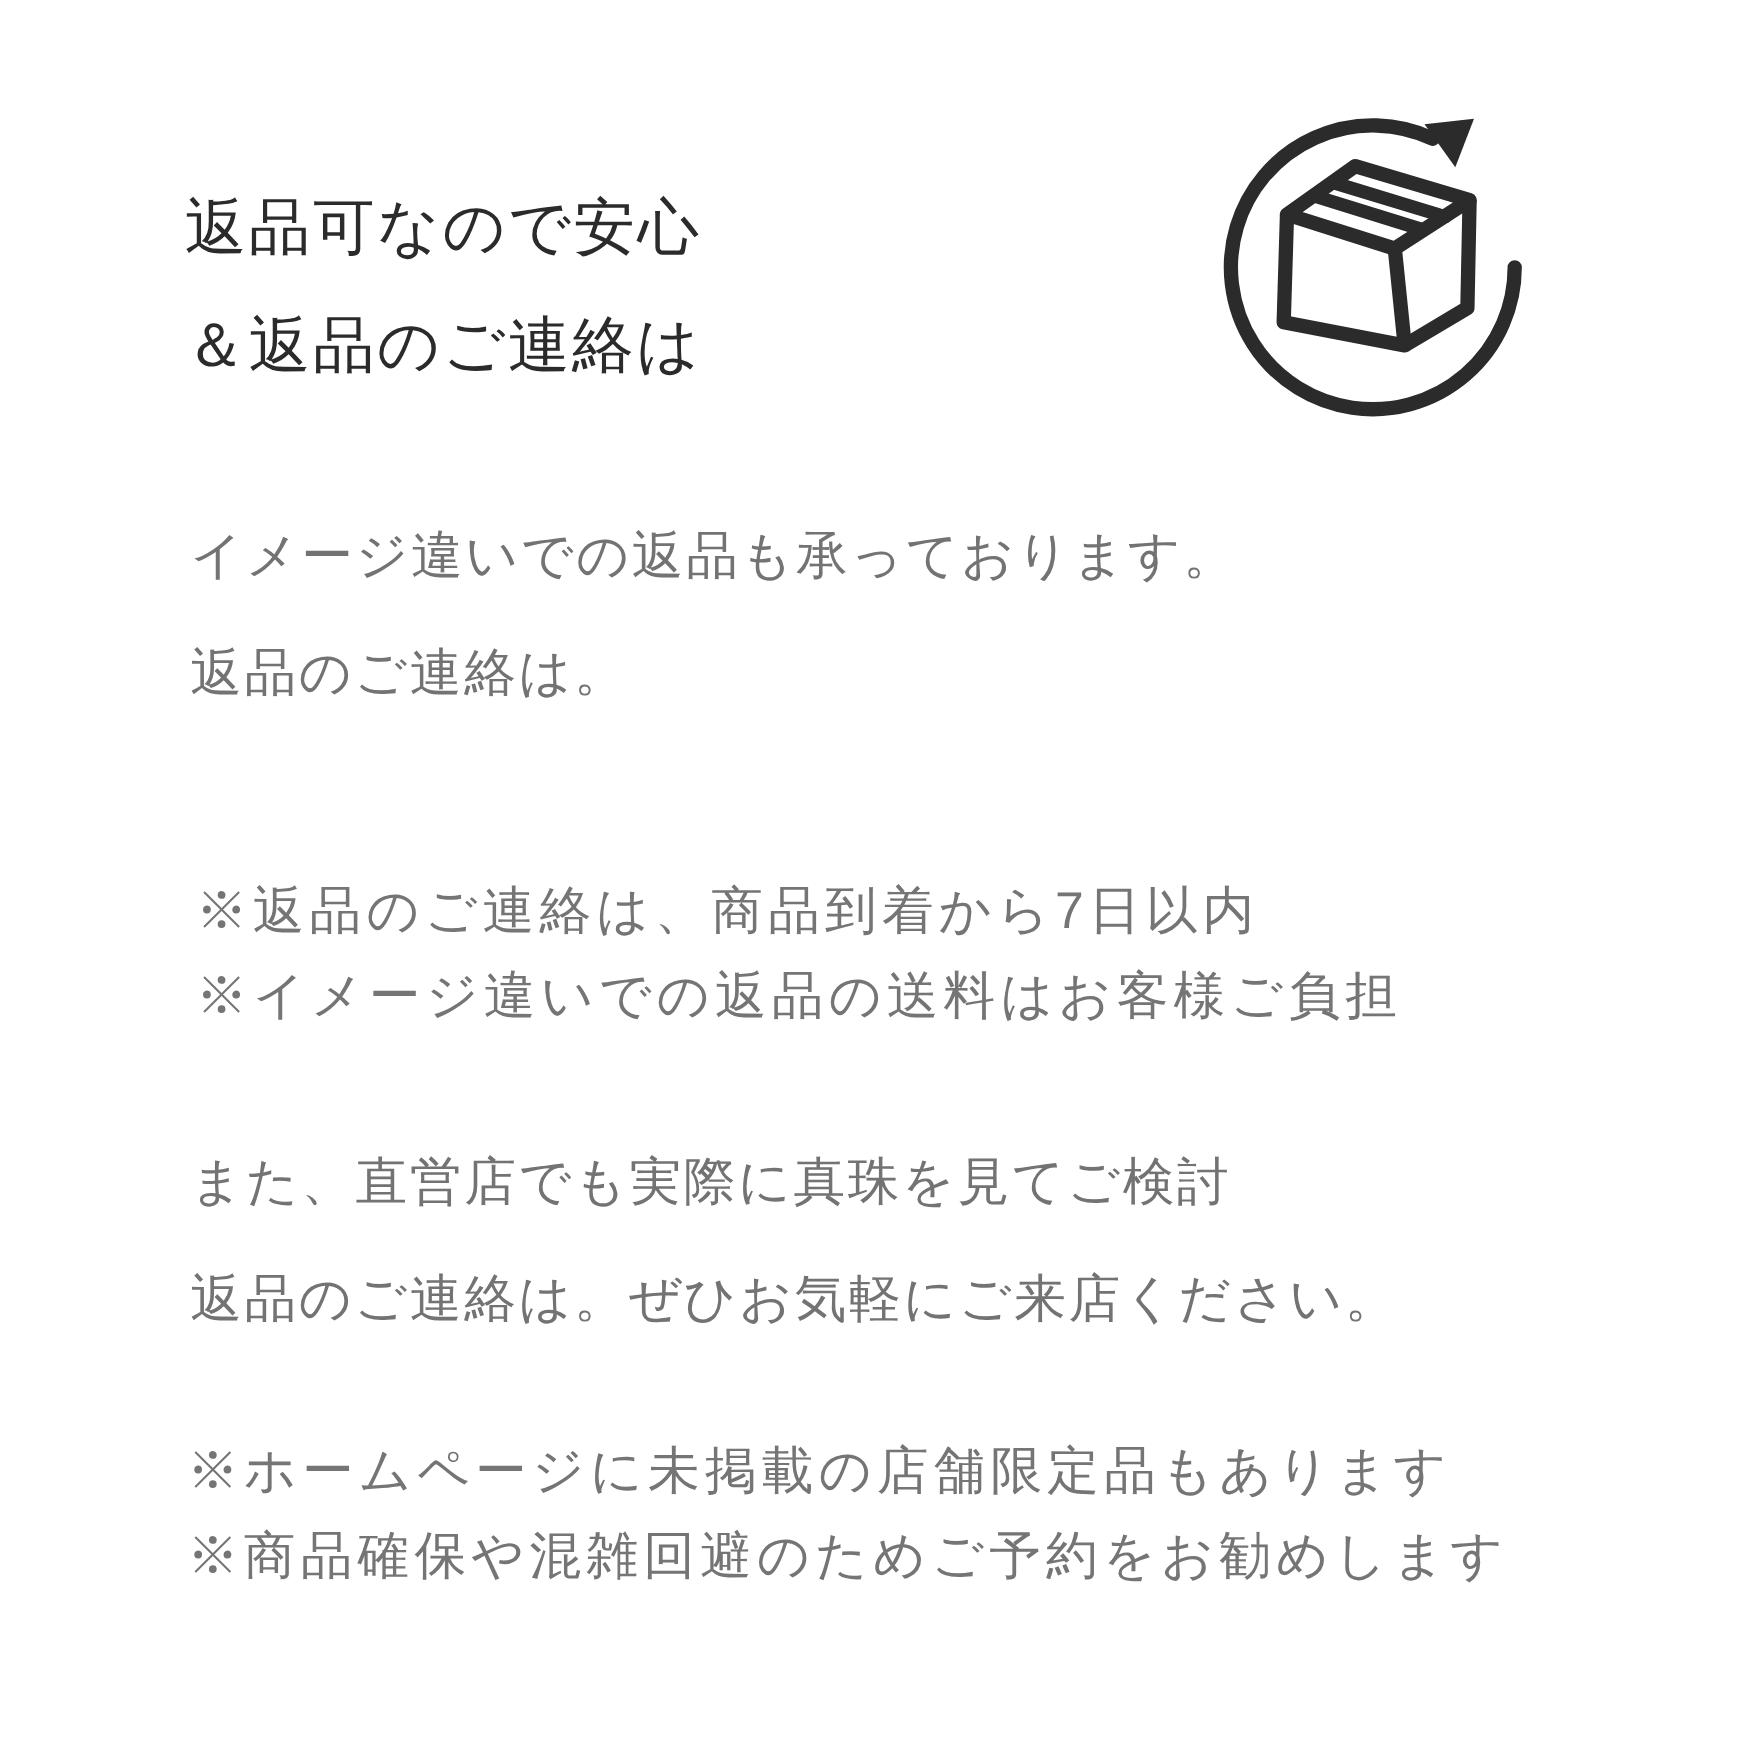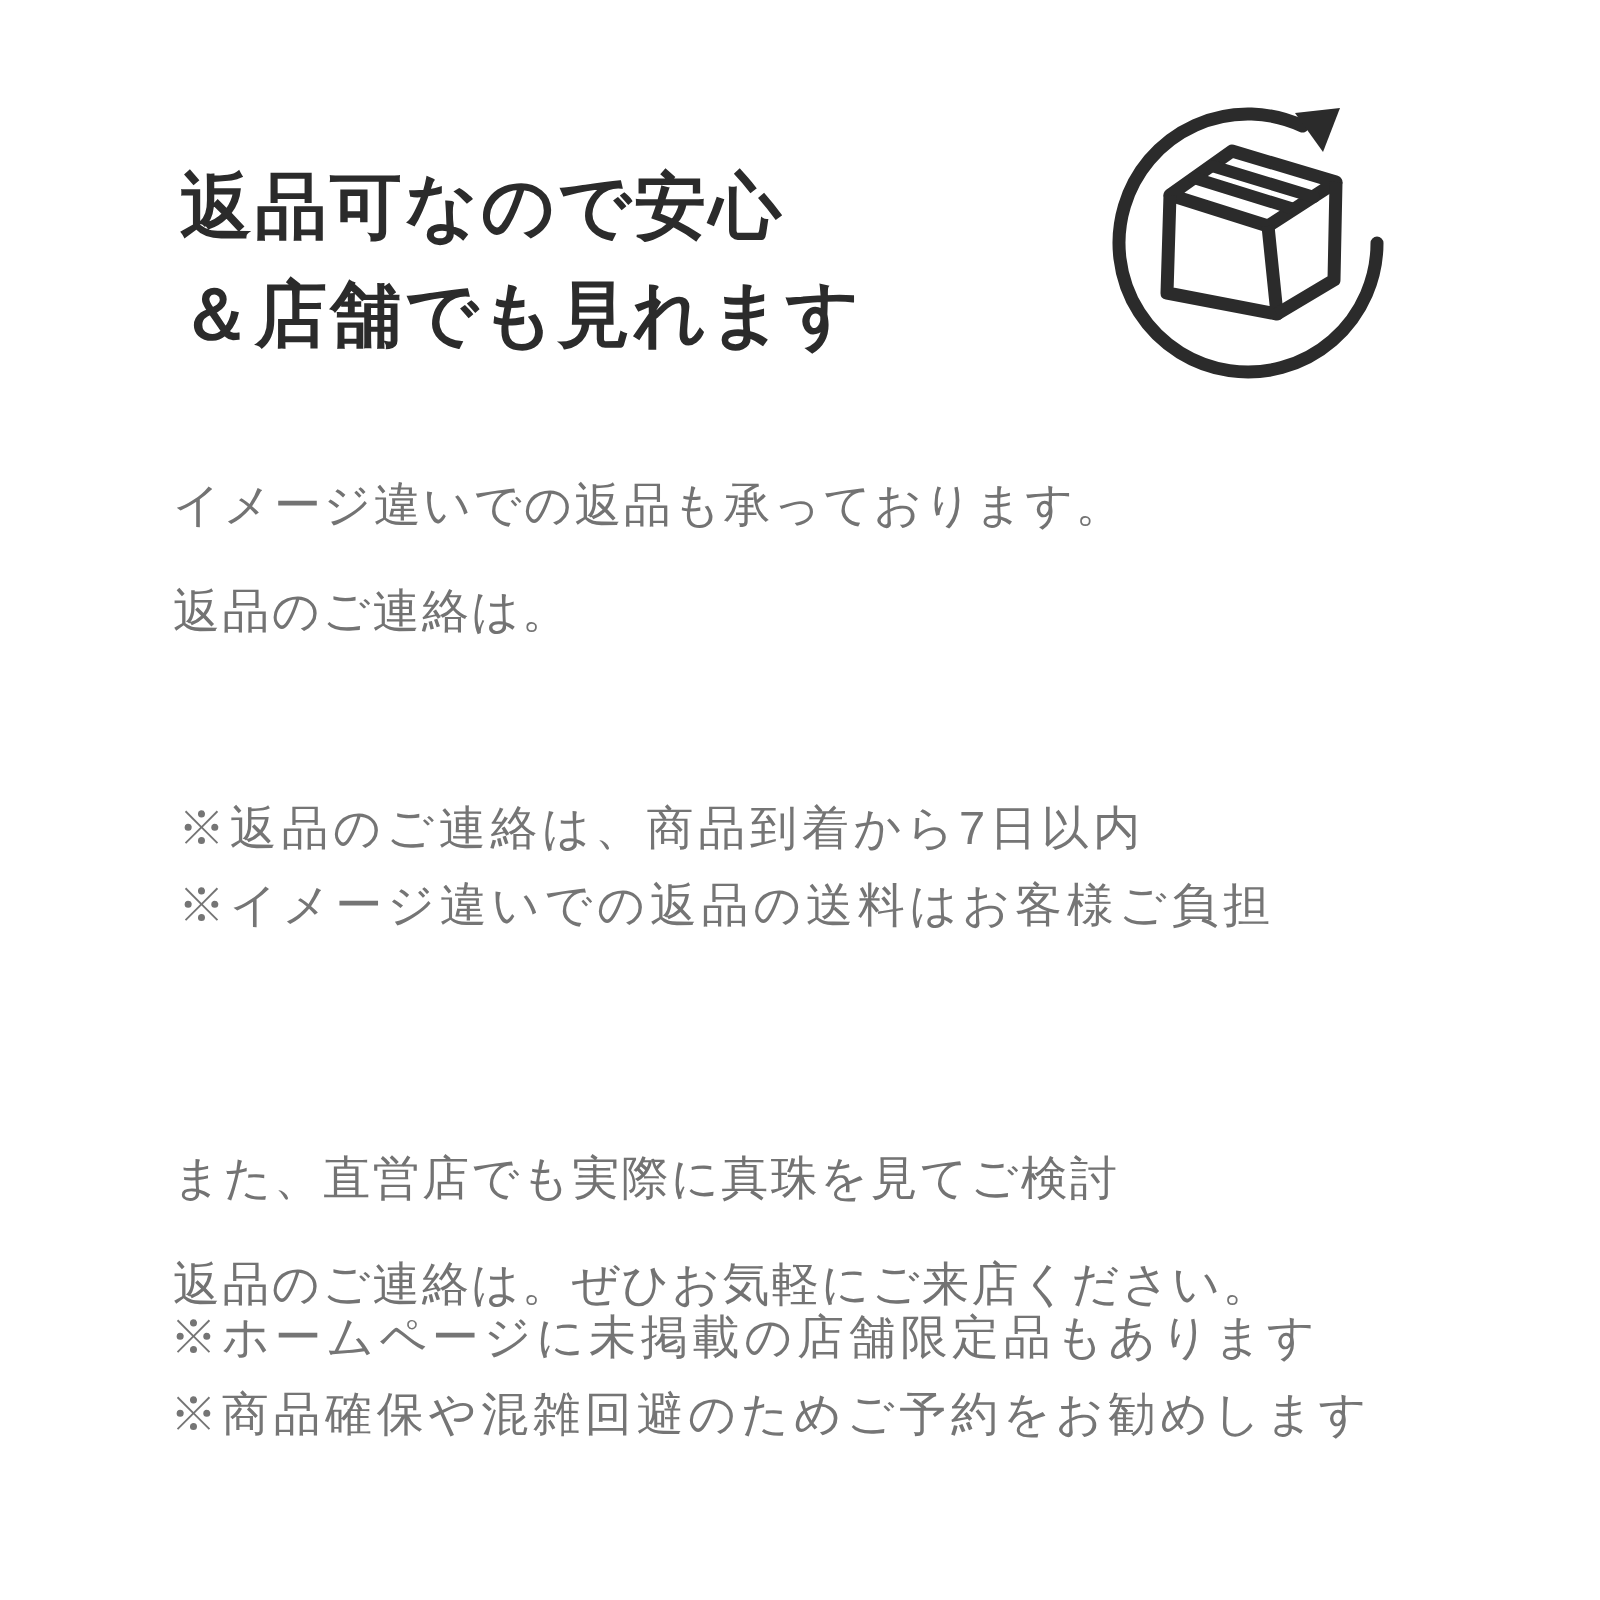--- a/index.html
+++ b/index.html
@@ -5,34 +5,34 @@
   * { margin: 0; padding: 0; box-sizing: border-box; }
   html, body { width: 1600px; height: 1600px; }
   body {
     position: relative;
     background: #ffffff;
     font-family: "Liberation Sans", sans-serif;
     overflow: hidden;
   }
   .block { position: absolute; white-space: nowrap; }
   .heading {
-    left: 180px; top: 152px;
-    font-size: 72px; line-height: 108px;
-    font-weight: 700;
+    left: 168px; top: 152px;
+    font-size: 56px; line-height: 108px;
+    font-weight: 400;
     letter-spacing: 0.04em;
     color: #2b2b2b;
   }
   .para {
     font-size: 47px; line-height: 106px;
     font-weight: 500;
     letter-spacing: 0.05em;
     color: #737373;
   }
   .para1 { left: 173px; top: 452px; }
-  .para2 { left: 173px; top: 1125px; }
+  .para2 { left: 173px; top: 1021px; }
   .notes {
     font-size: 47px; line-height: 77px;
     font-weight: 500;
     letter-spacing: 0.1em;
     color: #757575;
   }
   .notes1 { left: 178px; top: 789px; }
   .notes2 { left: 170px; top: 1298px; }
   .icon-wrap {
     position: absolute;
@@ -41,21 +41,21 @@
     color: #2b2b2b;
   }
   .icon-wrap svg { width: 100%; height: 100%; display: block; }
   .line { display: block; }
 </style>
 </head>
 <body>
 
 <h1 class="block heading">
   <span class="line">返品可なので安心</span>
-  <span class="line">＆店舗でも見れます</span>
+  <span class="line">＆返品のご連絡は</span>
 </h1>
 
 <div class="icon-wrap">
   <svg viewBox="0 0 330 330" aria-hidden="true">
 
     <path d="M 292 165 A 129 129 0 1 1 217.5 48.1" fill="none" stroke="currentColor" stroke-width="13" stroke-linecap="round"></path>
 
     <polygon points="255,30 210,35 238,74" fill="currentColor"></polygon>
 
     <path d="M147 73 L251 104 L183 148 L85 117 Z" fill="none" stroke="currentColor" stroke-width="13" stroke-linejoin="round"></path>

